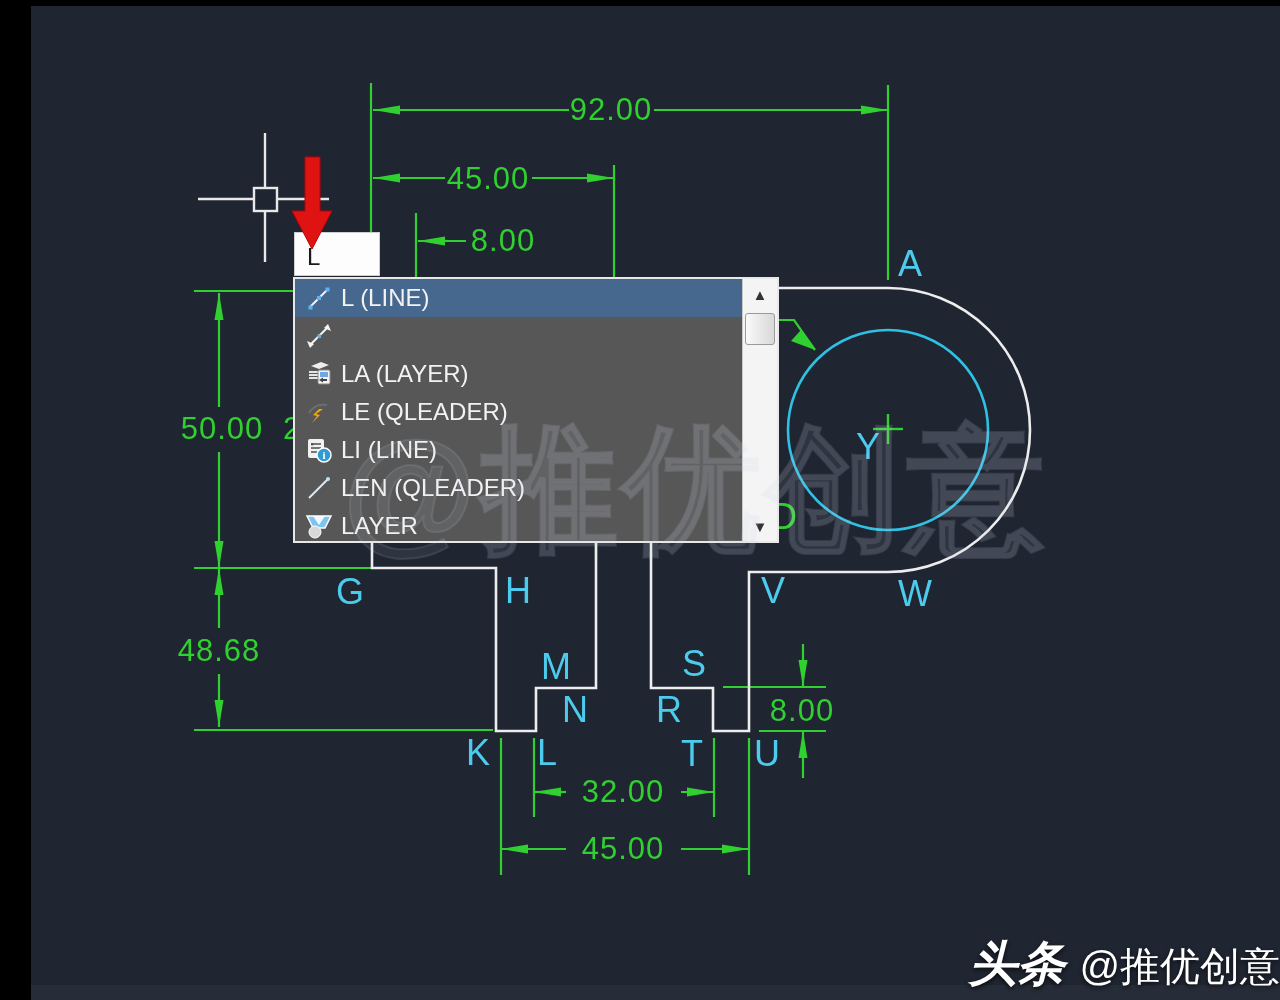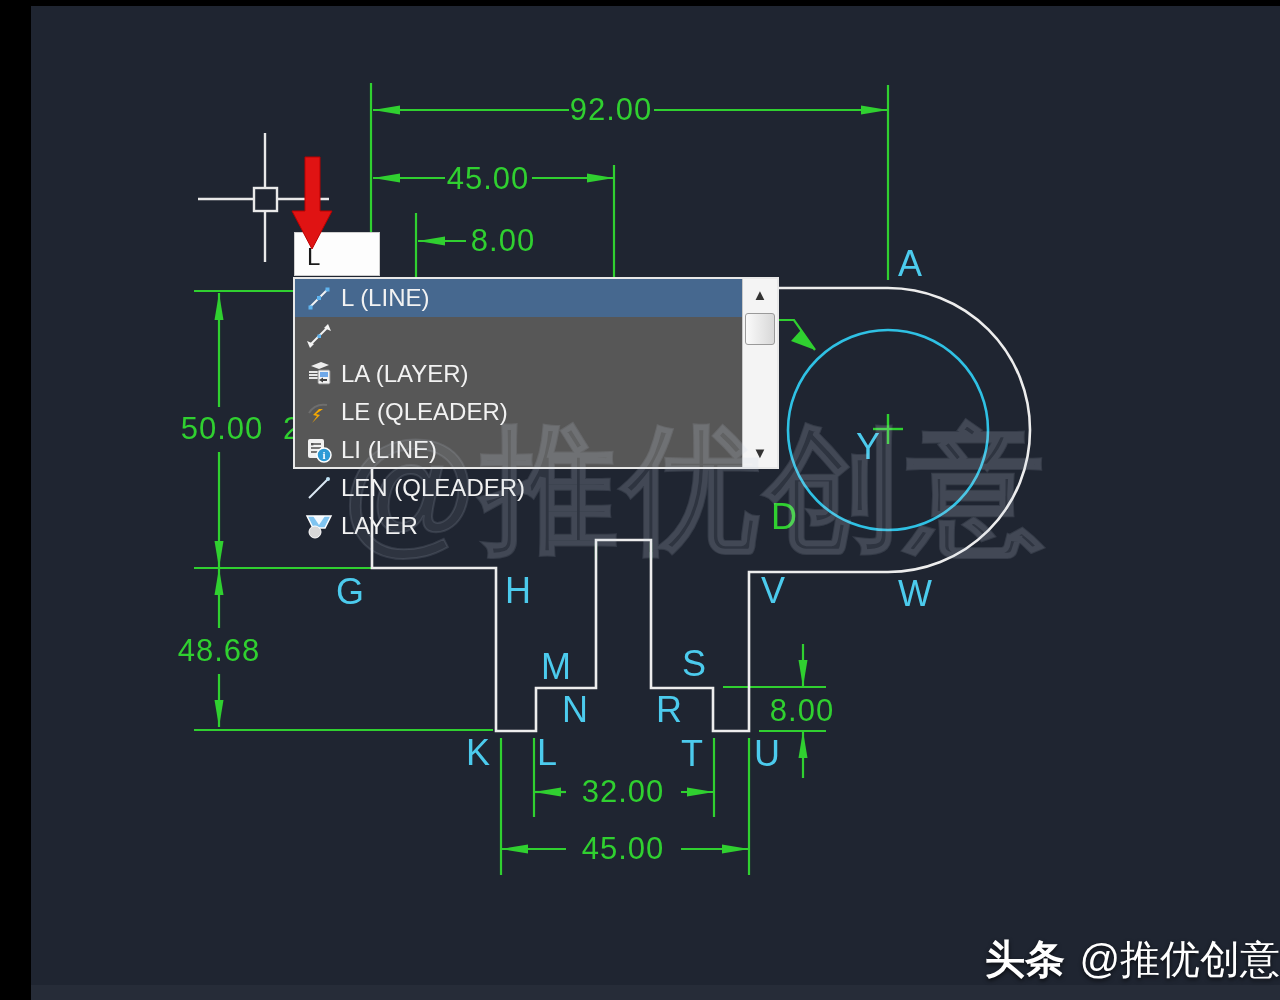--- a/index.html
+++ b/index.html
@@ -16,21 +16,21 @@
   .pt{position:absolute;transform:translate(-50%,-50%);color:#4CCBED;font-size:36px;
       white-space:nowrap;}
   .pt.green{color:#30D030;}
 
   
   #cmdbox{position:absolute;left:268px;top:232px;width:84px;height:42px;background:#FDFDFD;
           border:1px solid #CFCFCF;z-index:30;}
   #cmdbox span{position:absolute;left:12px;bottom:4px;color:#1A1A1A;font-size:24px;}
 
   
-  #dropdown{position:absolute;left:267px;top:277px;width:486px;height:192px;background:#575757;
+  #dropdown{position:absolute;left:267px;top:277px;width:486px;height:266px;background:#575757;
             border:2px solid #E8E8E8;box-sizing:border-box;z-index:30;}
   .ac-list{position:absolute;left:0;top:0;right:34px;bottom:0;}
   .ac-row{height:38px;display:flex;align-items:center;color:#F2F2F2;font-size:24px;
           padding-left:8px;white-space:nowrap;overflow:hidden;}
   .ac-row.sel{background:#46688F;}
   .ac-ic{width:32px;height:30px;flex:0 0 32px;margin-right:6px;display:flex;
          align-items:center;justify-content:center;}
   .ac-ic svg{position:static;}
 
   
@@ -42,21 +42,21 @@
   #sb-dn{bottom:0;}
   #sb-thumb{position:absolute;left:2px;top:34px;width:28px;height:30px;border:1px solid #9A9A9A;
             border-radius:3px;background:linear-gradient(90deg,#FAFAFA,#D8D8D8);}
 
   
   #watermark{position:absolute;left:316px;top:398px;z-index:50;font-size:138px;font-weight:bold;
              letter-spacing:4px;color:rgba(205,212,226,0.09);
              -webkit-text-stroke:2px rgba(214,222,236,0.12);white-space:nowrap;}
   #footer{position:absolute;right:26px;top:932px;z-index:60;color:#FFF;white-space:nowrap;
           text-shadow:0 2px 4px rgba(0,0,0,.7);}
-  #footer .b1{font-size:40px;font-weight:900;}
+  #footer .b1{font-size:48px;font-weight:900;font-style:italic;}
   #footer .b2{font-size:40px;font-weight:500;margin-left:10px;}
 </style>
 </head>
 <body>
 
 <div id="stage">
   <div id="canvas">
     <div id="bottomstrip"></div>
   </div>
 

